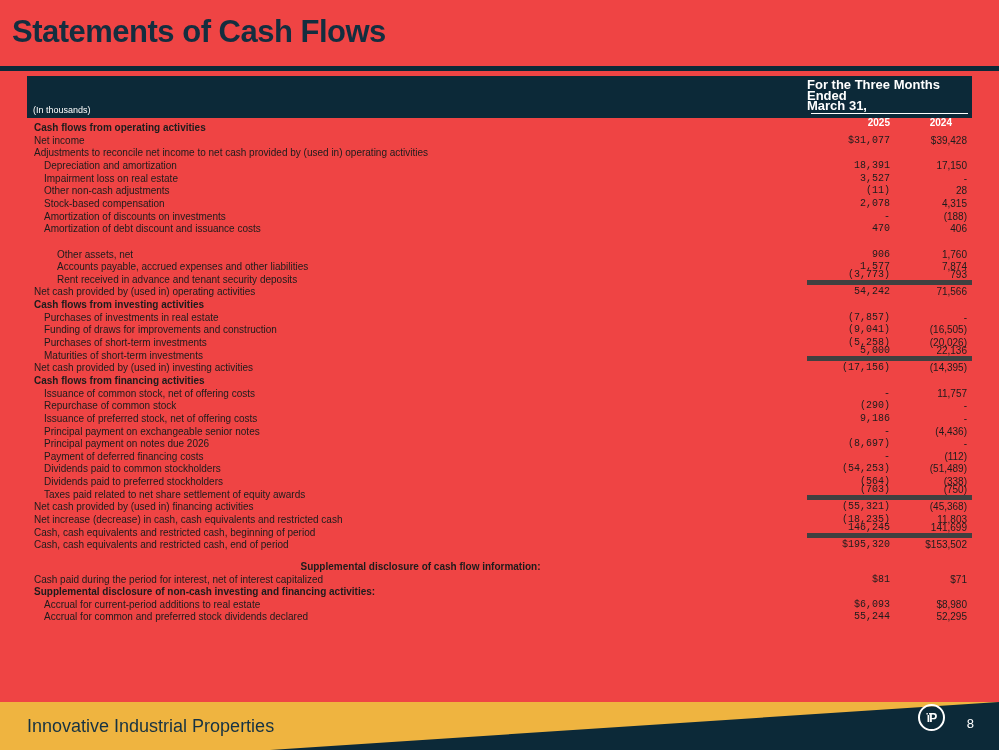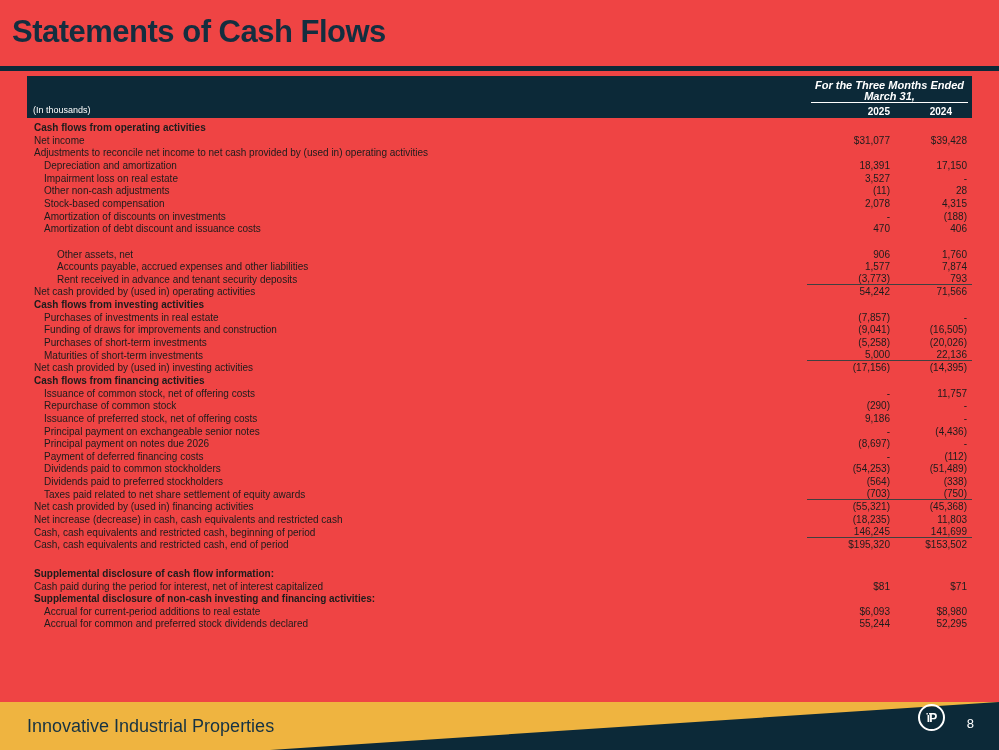--- a/index.html
+++ b/index.html
@@ -20,37 +20,37 @@
   }
   .title-rule{
     position:absolute;left:0;right:0;top:66px;height:5px;background:var(--navy);
   }
   .fin-table{position:absolute;left:27px;top:76px;width:945px;}
   .thead{
     position:relative;height:42px;background:var(--navy);color:#fff;
   }
   .units-note{position:absolute;left:6px;bottom:3px;font-size:9px;font-weight:400;color:#fff;text-align:right;}
   .period-block{position:absolute;right:0;top:4px;width:165px;}
-  .period-line{font-size:11px;font-weight:700;text-align:center;line-height:10.5px;font-style:italic;}
+  .period-line{font-size:13px;font-weight:700;line-height:10.5px;}
   .period-underline{height:0;border-bottom:1px solid #fff;margin:1px 4px 0 4px;}
   .year-row{display:flex;margin-top:3px;font-size:10px;font-weight:700;}
   .yr1{width:86px;text-align:right;padding-right:3px;}
   .yr2{width:79px;text-align:right;padding-right:20px;}
   .tbody{padding-top:3px;color:var(--body-text);}
   .trow{display:flex;align-items:flex-end;height:12.65px;font-size:10px;line-height:11.5px;}
   .trow.bold .lab{font-weight:700;}
-  .trow.gap{margin-top:16px;}
+  .trow.gap{margin-top:9px;text-align:center;}
   .lab{flex:1;white-space:nowrap;overflow:hidden;}
   .ind0{padding-left:7px;}
   .ind1{padding-left:17px;}
   .ind2{padding-left:30px;}
   .val{height:100%;display:flex;align-items:flex-end;justify-content:flex-end;white-space:nowrap;}
-  .v1{width:86px;padding-right:3px;}
+  .v1{width:86px;padding-right:3px;font-family:Liberation Mono, monospace;}
   .v2{width:79px;padding-right:5px;}
-  .val.ul{border-bottom:1px solid #404040;}
+  .val.ul{border-bottom:5px solid #404040;}
   .footer-band{
     position:absolute;left:0;bottom:0;width:999px;height:48px;background:var(--gold);
   }
   .footer-wedge{
     position:absolute;right:0;bottom:0;width:729px;height:48px;background:var(--navy);
     clip-path:polygon(0% 100%,100% 0%,100% 100%);
   }
   .footer-company{
     position:absolute;left:27px;top:50%;transform:translateY(-50%);
     font-size:18px;color:#153243;

